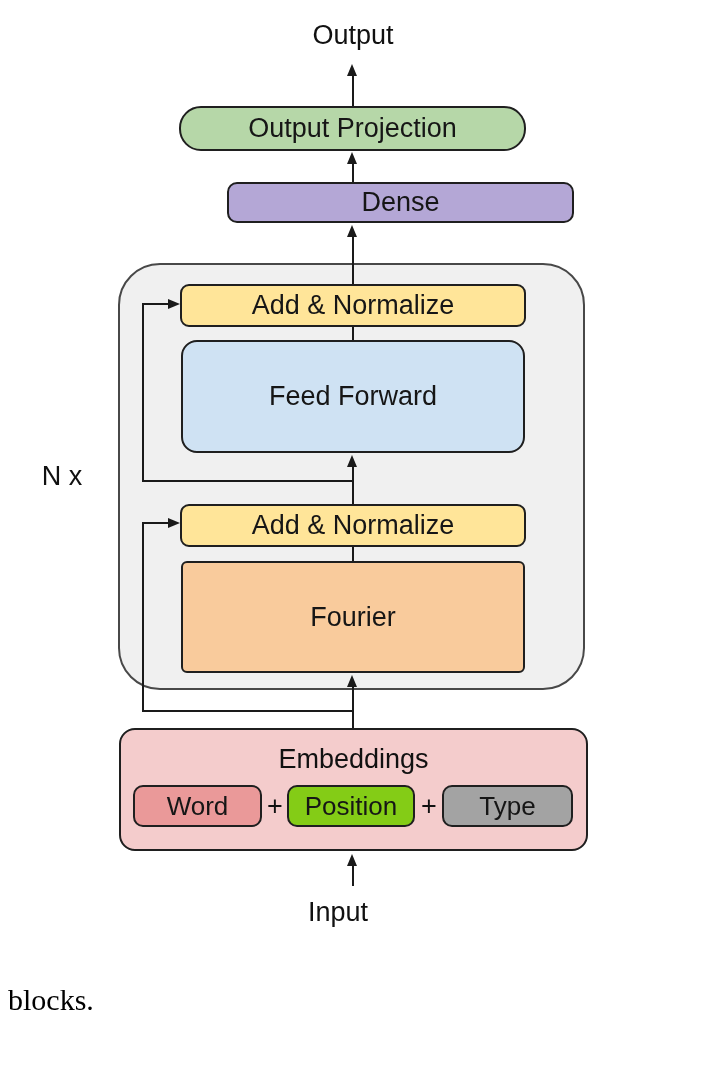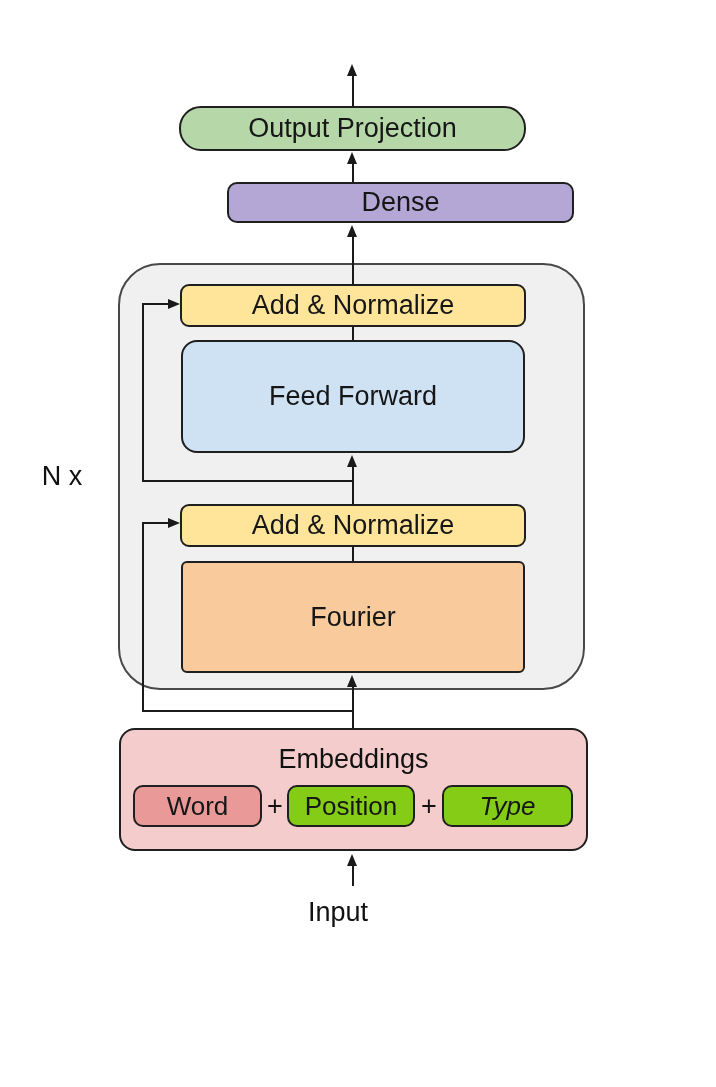--- a/index.html
+++ b/index.html
@@ -42,20 +42,21 @@
            font-family:"Liberation Serif", serif;font-size:30px;line-height:35px;color:#000;}
   .cap-line1{text-align:justify;text-align-last:justify;white-space:nowrap;}
   .cap-line2{text-align:left;}
   .math{font-style:italic;}
 </style>
 </head>
 <body>
 
 <div class="canvas">
 
+  <div class="lbl l-output">Output</div>
 
   <div class="container-block" style="background-color: rgb(240, 240, 240);"></div>
   <div class="lbl l-nx">N x</div>
 
   <div class="hline" style="left:142px;top:480px;width:212px;"></div>
   <div class="vline" style="left:142px;top:303px;height:179px;"></div>
   <div class="hline" style="left:142px;top:303px;width:28px;"></div>
   <div class="arrow-right" style="left:168px;top:299px;"></div>
 
   <div class="hline" style="left:142px;top:710px;width:212px;"></div>
@@ -107,22 +108,23 @@
   <div class="box b-emb" style="background-color: rgb(244, 204, 204);"></div>
   <div class="lbl l-emb">Embeddings</div>
   <div class="box b-word" style="background-color: rgb(234, 153, 153);">
     <span>Word</span>
   </div>
   <div class="lbl l-plus1">+</div>
   <div class="box b-pos" style="background-color: #84cc16;">
     <span>Position</span>
   </div>
   <div class="lbl l-plus2">+</div>
-  <div class="box b-type" style="background-color: #84cc16; font-style: italic;">
+  <div class="box b-type" style="background-color: #a3a3a3;">
     <span>Type</span>
   </div>
 
   <div class="lbl l-input">Input</div>
 
   <div class="caption">
+    <div class="cap-line2">blocks.</div>
   </div>
 
 </div>
 
 </body></html>

